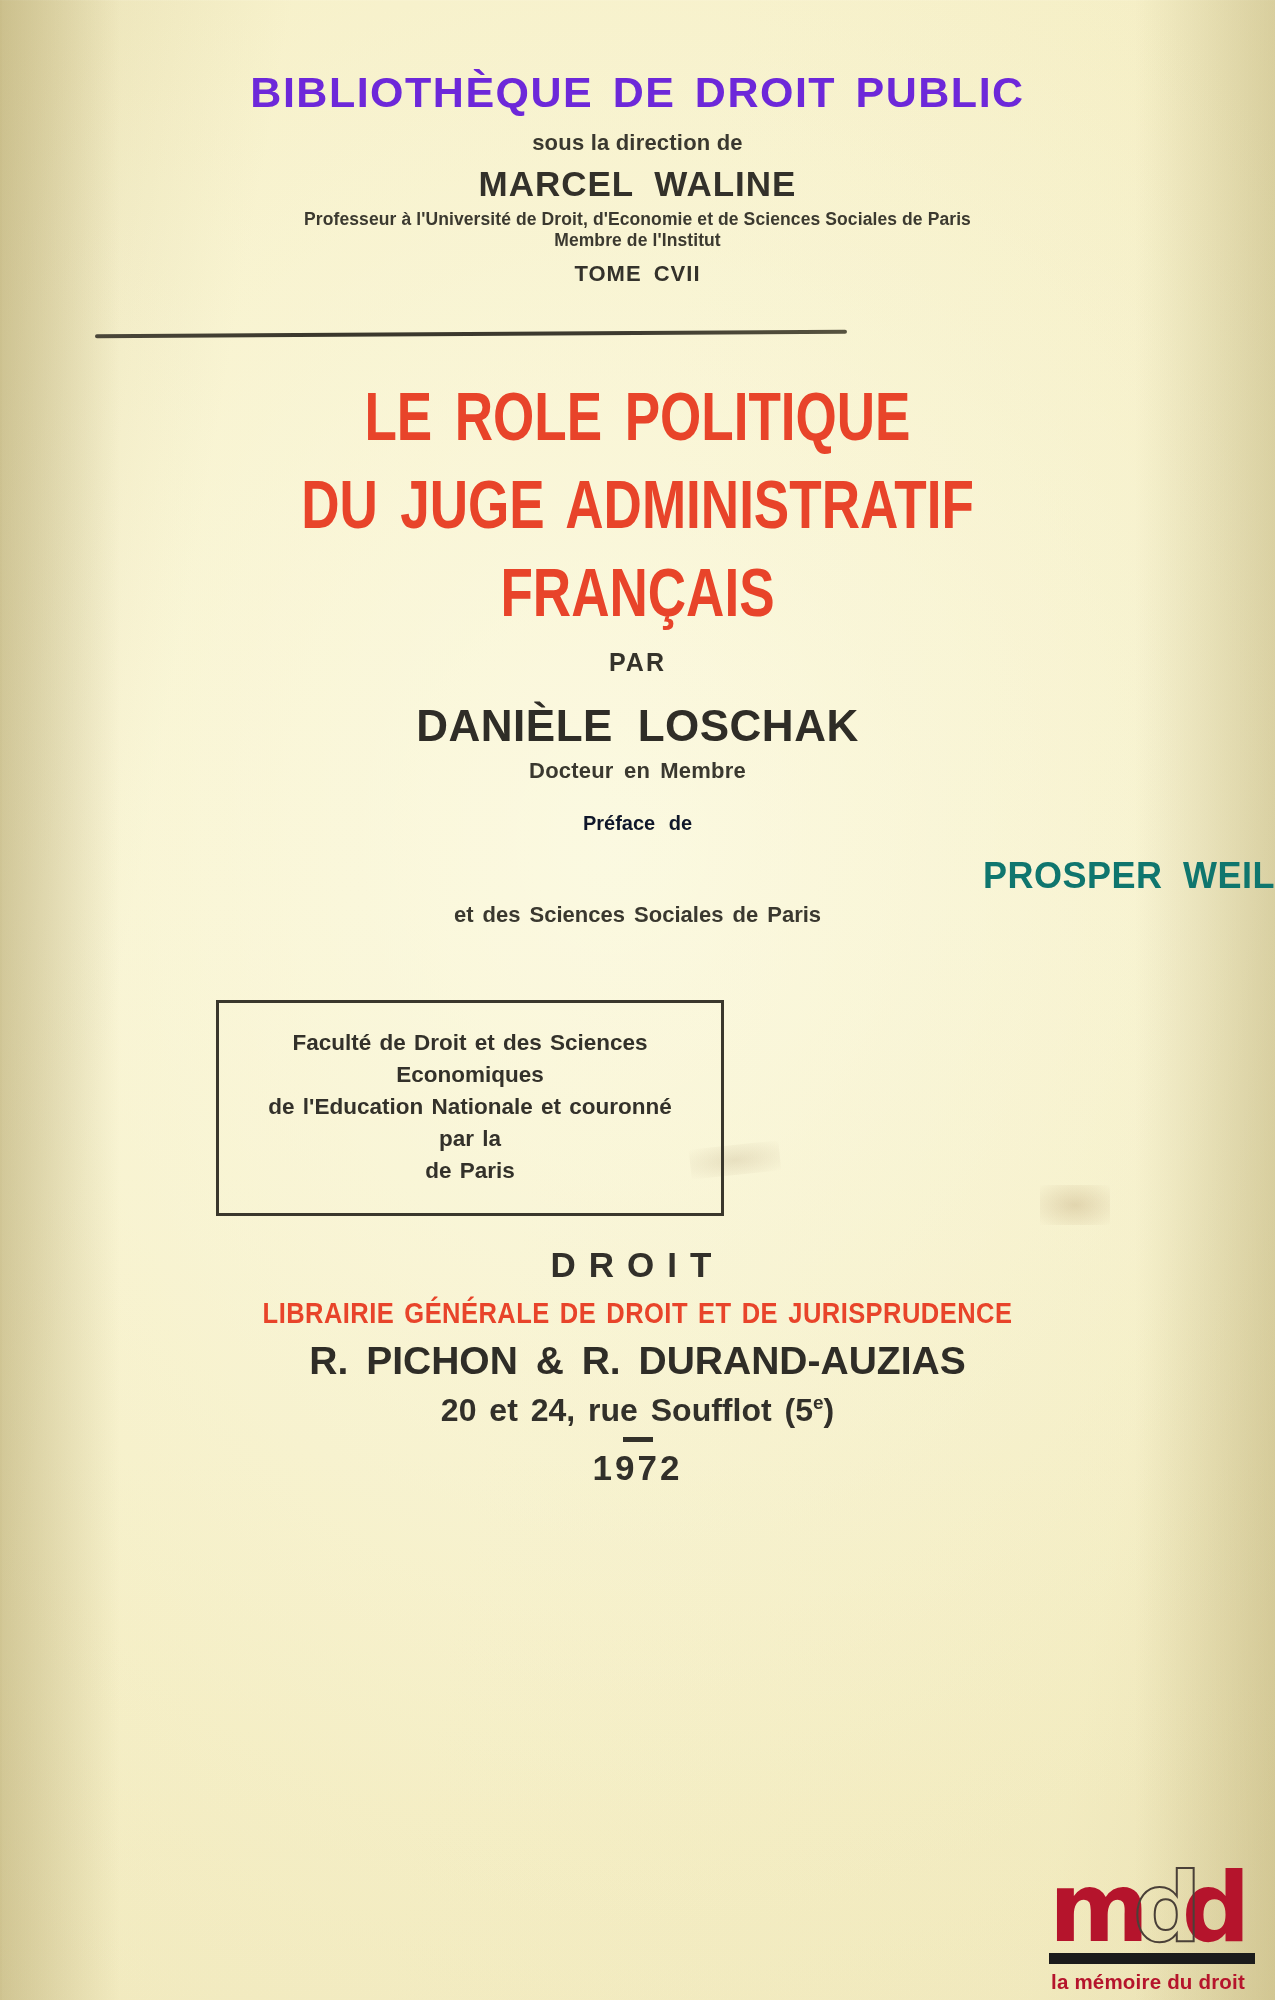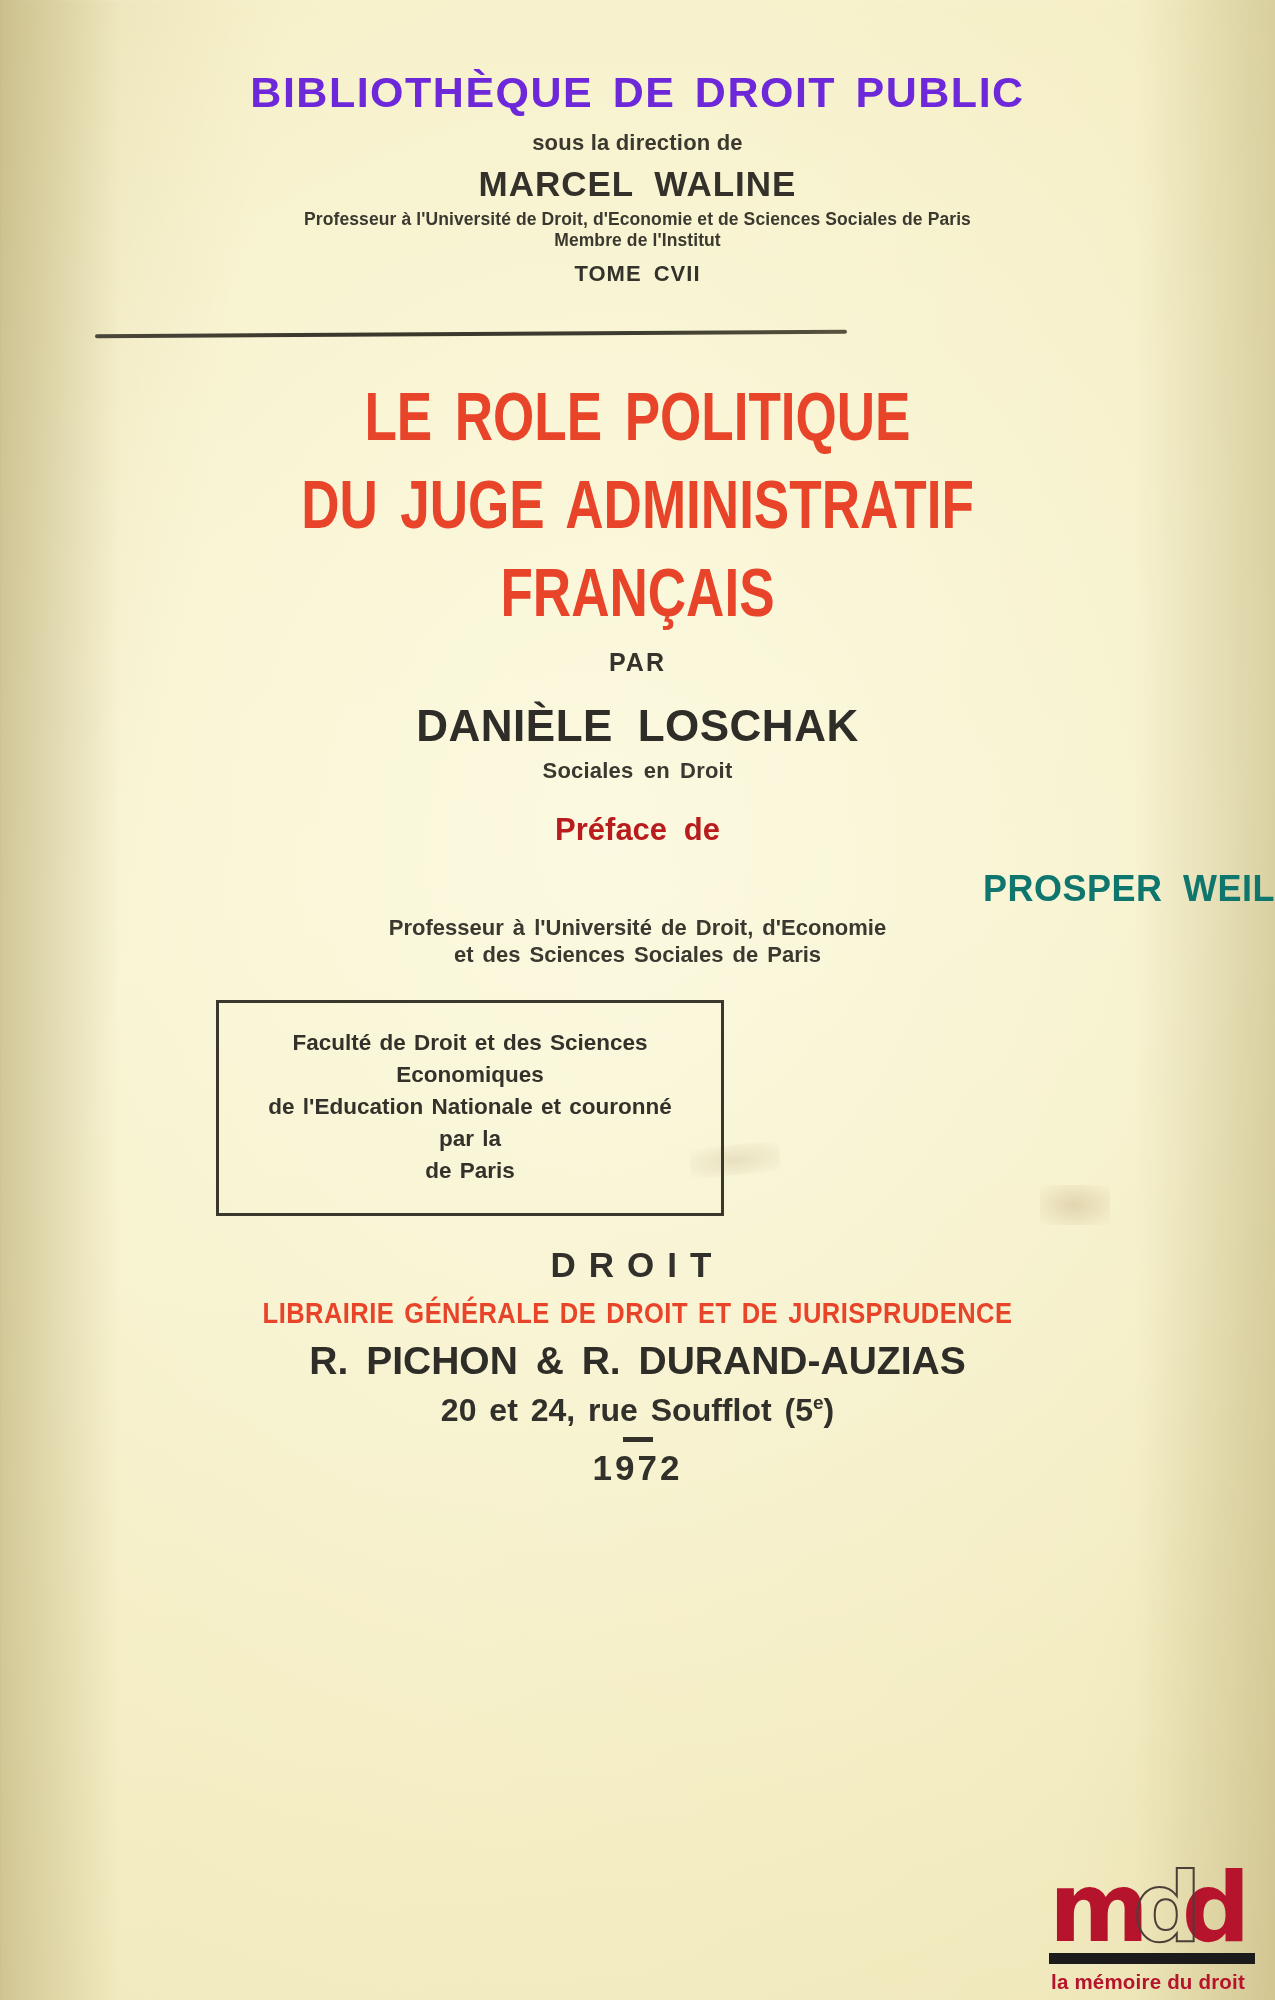--- a/index.html
+++ b/index.html
@@ -176,24 +176,24 @@
   }
 
   
   .preface-block {
     position: absolute;
     left: 0; right: 0;
     top: 812px;
     text-align: center;
   }
   .preface-label {
-    font-size: 31px;
+    font-size: 20px;
     font-weight: bold;
     word-spacing: 8px;
-    color: #b91c1c;
+    color: #0f172a;
   }
   .preface-name {
     margin-top: 20px;
     font-size: 36px;
     font-weight: bold;
     letter-spacing: .5px;
     word-spacing: 10px;
     color: #0f766e;
     text-align: right;
   }
@@ -358,28 +358,27 @@
 
   <div class="booktitle">
     <div class="booktitle-line l1">LE ROLE POLITIQUE</div>
     <div class="booktitle-line l2">DU JUGE ADMINISTRATIF</div>
     <div class="booktitle-line l3">FRANÇAIS</div>
   </div>
 
   <div class="author-block">
     <div class="by">PAR</div>
     <div class="author-name">DANIÈLE LOSCHAK</div>
-    <div class="author-role">Sociales en Droit</div>
+    <div class="author-role">Docteur en Membre</div>
   </div>
 
   <div class="preface-block">
     <div class="preface-label">Préface de</div>
     <div class="preface-name">PROSPER WEIL</div>
     <div class="preface-affil">
-      <div>Professeur à l'Université de Droit, d'Economie</div>
       <div>et des Sciences Sociales de Paris</div>
     </div>
   </div>
 
   <div class="notebox">
     <div class="notebox-text">
       <div>Faculté de Droit et des Sciences Economiques</div>
       <div>de l'Education Nationale et couronné par la</div>
       <div>de Paris</div>
     </div>

